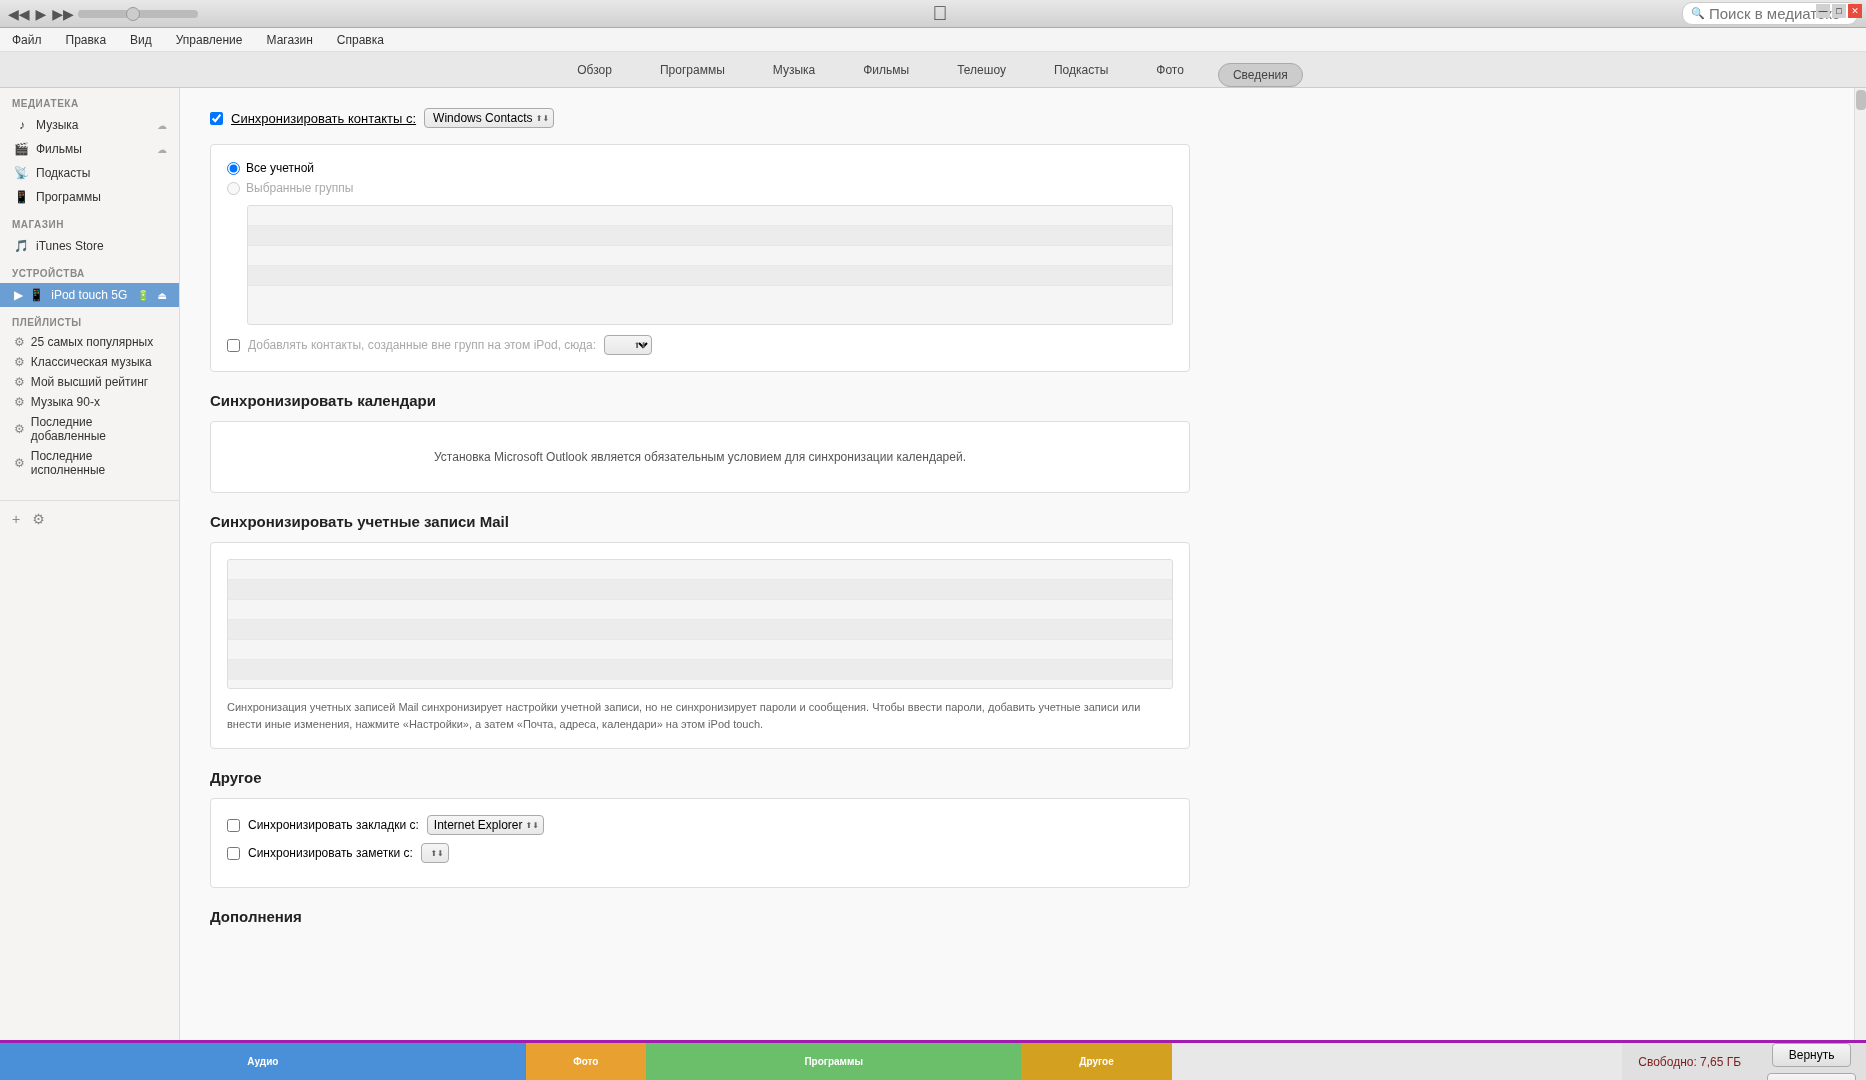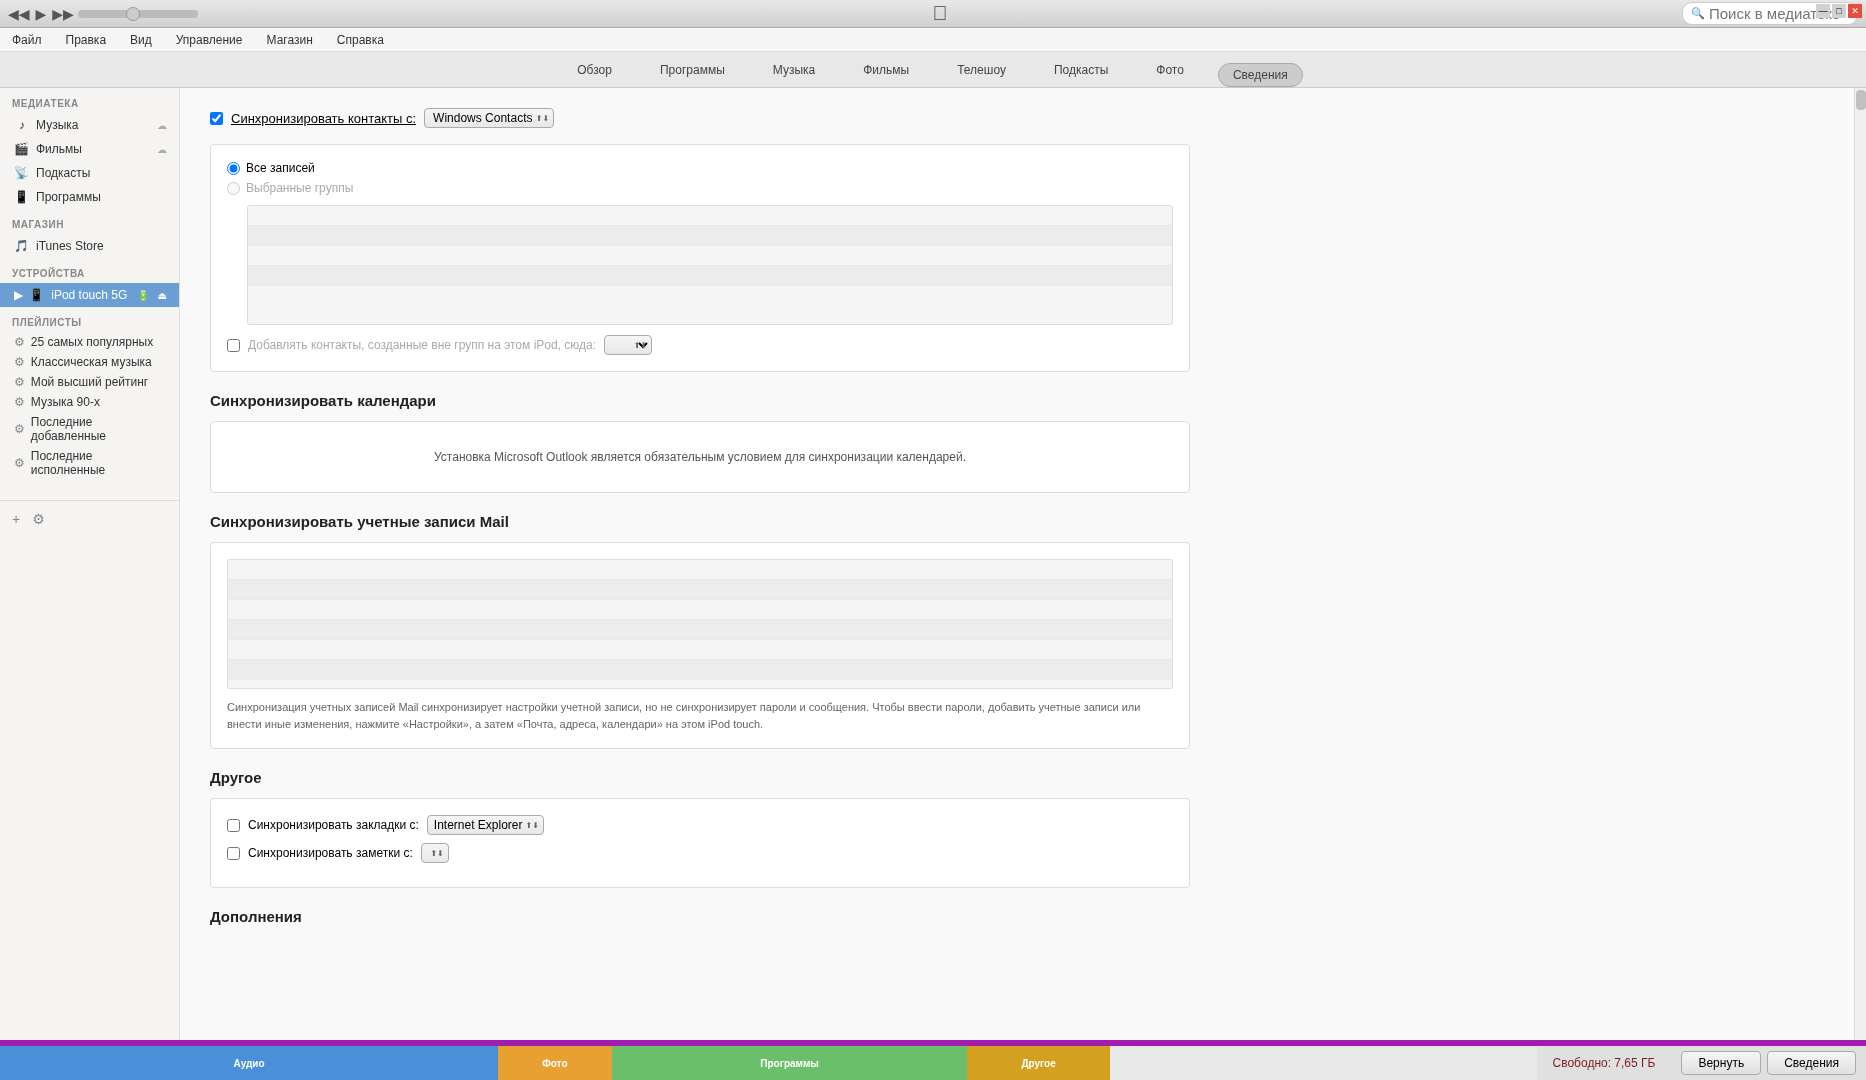--- a/index.html
+++ b/index.html
@@ -72,29 +72,29 @@
     .calendar-message { text-align: center; padding: 12px; font-size: 12px; color: #555; }
 
     
     .mail-list { border: 1px solid #ddd; border-radius: 3px; min-height: 130px; background: #f5f5f5; margin-bottom: 10px; }
     .mail-note { font-size: 11px; color: #666; line-height: 1.5; }
 
     
     .other-row { display: flex; align-items: center; gap: 8px; margin-bottom: 8px; font-size: 12px; }
 
     
-    .bottom-bar { height: 40px; background: #e0e0e0; border-top: 6px solid #a21caf; display: flex; align-items: stretch; flex-shrink: 0; }
+    .bottom-bar { height: 40px; background: #e0e0e0; border-top: 3px solid #a21caf; display: flex; align-items: stretch; flex-shrink: 0; }
     .storage-bars { display: flex; flex: 1; overflow: hidden; }
     .storage-segment { display: flex; align-items: center; justify-content: center; font-size: 10px; color: white; font-weight: 600; min-width: 60px; }
     .seg-audio { background: #4a90d9; flex: 3.5; }
     .seg-photo { background: #e8a030; flex: 0.8; }
     .seg-apps { background: #6bbf6b; flex: 2.5; }
     .seg-other { background: #d4a020; flex: 1; }
     .storage-free { display: flex; align-items: center; padding: 0 16px; font-size: 12px; color: #7f1d1d; white-space: nowrap; }
-    .bottom-actions { display: flex; align-items: center; gap: 6px; padding: 0 10px; }
+    .bottom-actions { display: flex; align-items: center; gap: 6px; padding: 0 10px; flex-direction: column; }
     .action-btn { padding: 4px 16px; background: linear-gradient(to bottom, #f5f5f5, #e0e0e0); border: 1px solid #aaa; border-radius: 4px; font-size: 12px; cursor: pointer; }
 
     
     .content::-webkit-scrollbar { width: 12px; }
     .content::-webkit-scrollbar-track { background: #f0f0f0; }
     .content::-webkit-scrollbar-thumb { background: #c0c0c0; border-radius: 6px; }
 
     .playlist-item { display: flex; align-items: center; gap: 6px; padding: 3px 12px 3px 14px; cursor: pointer; font-size: 12px; color: #333; }
   </style>
 </head>
@@ -228,21 +228,21 @@
             <select class="source-select">
               <option>Windows Contacts</option>
             </select>
           </div>
         </div>
 
         <div class="section-box">
           <div class="radio-group">
             <label class="radio-option">
               <input type="radio" name="contacts-sync" checked="" style="">
-              <span>Все записей</span>
+              <span>Все учетной</span>
             </label>
             <label class="radio-option disabled">
               <input type="radio" name="contacts-sync" disabled="" style="">
               <span>Выбранные группы</span>
             </label>
           </div>
 
           <div class="groups-list">
             <div class="list-row"></div>
             <div class="list-row alt"></div>

